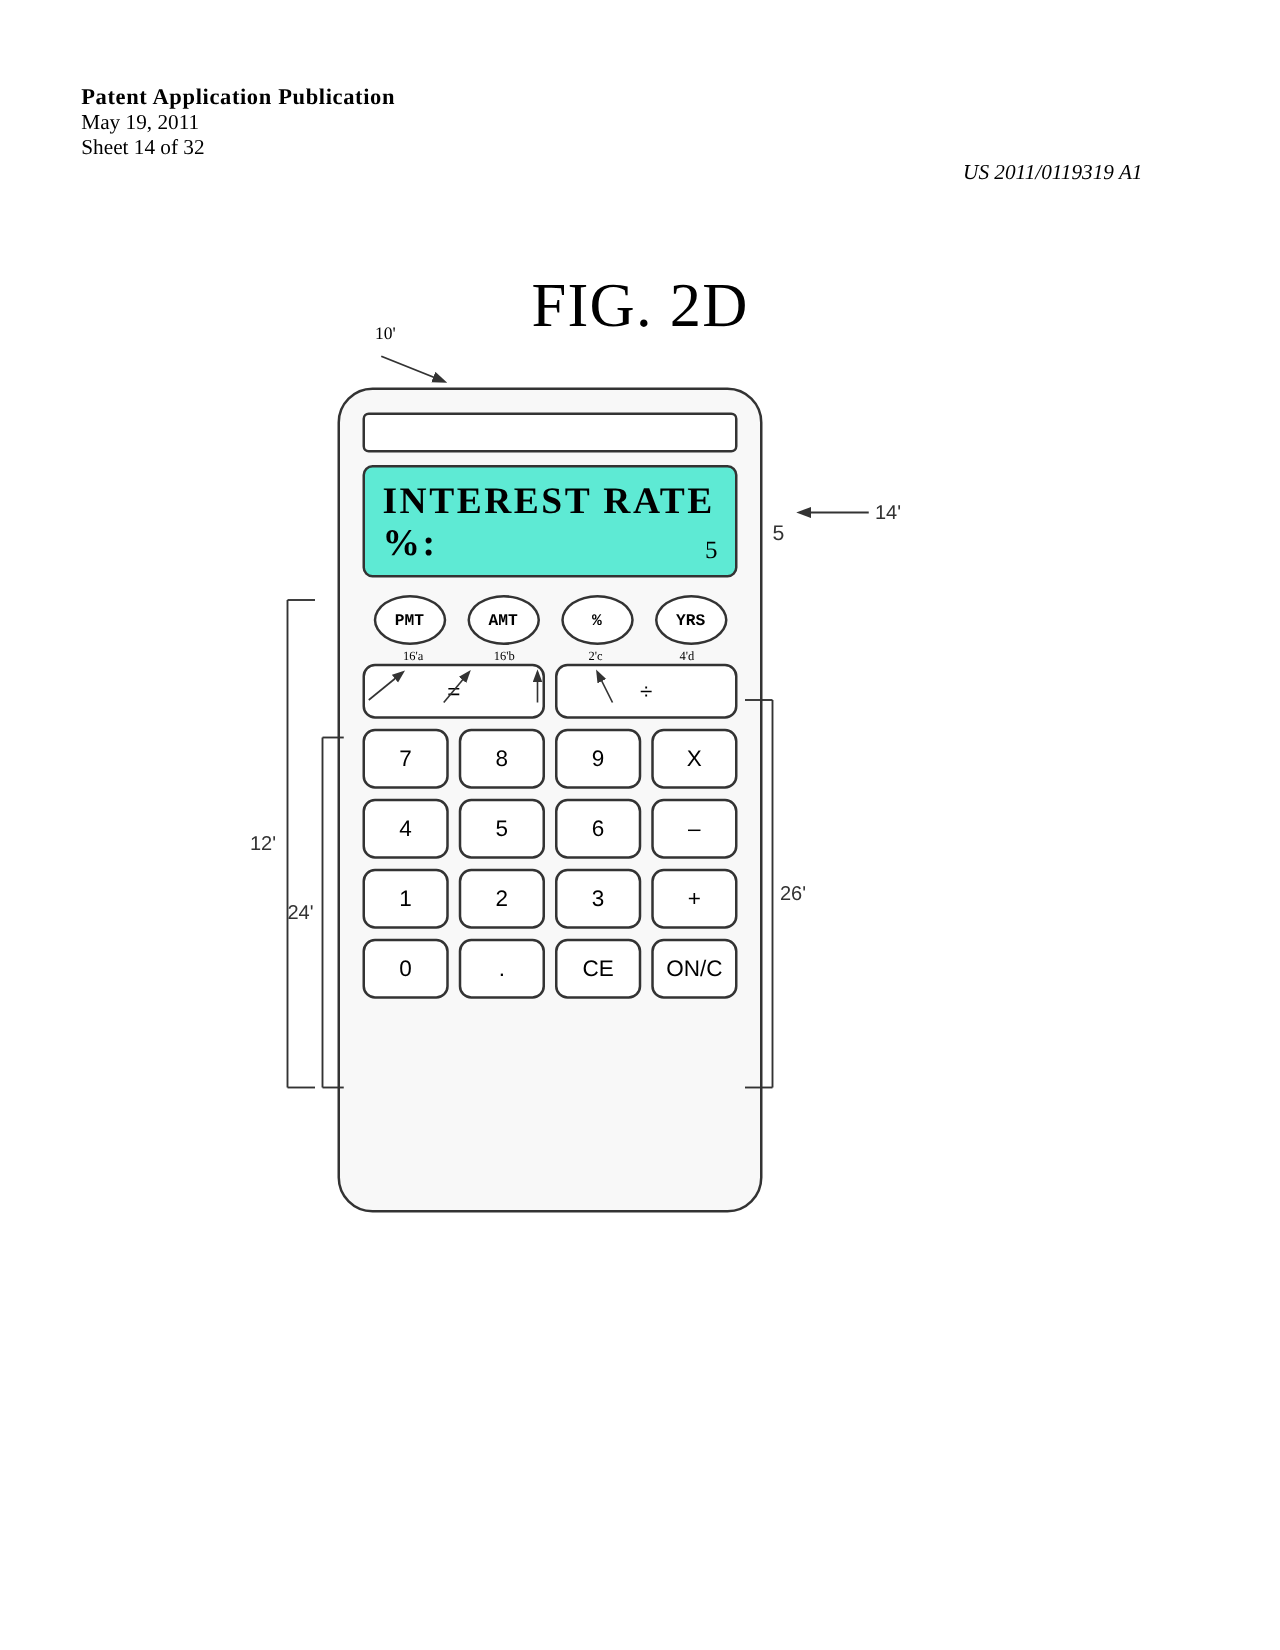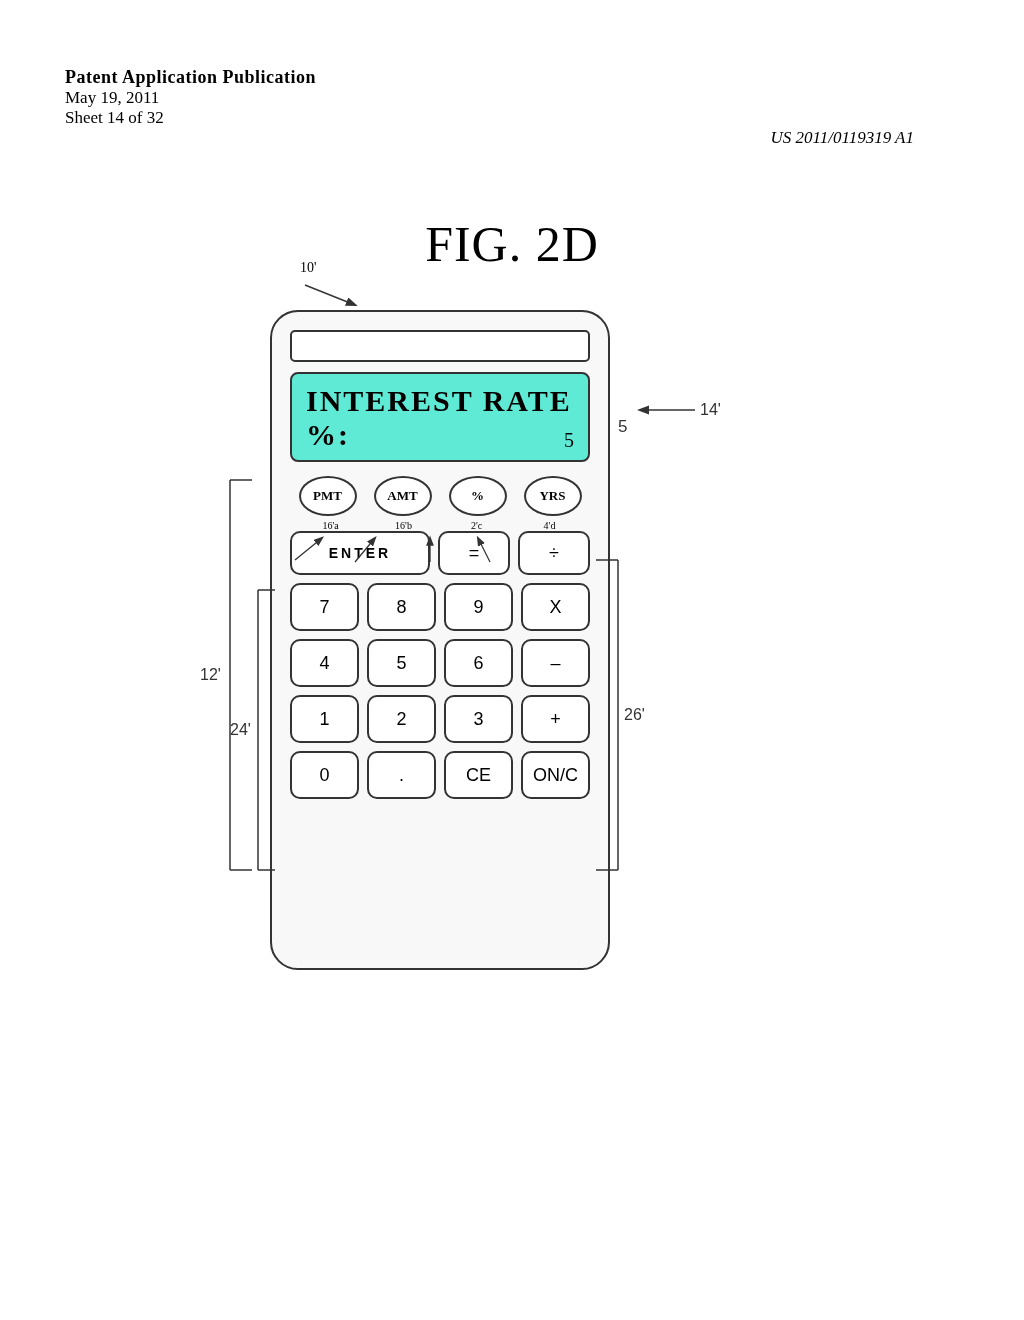--- a/index.html
+++ b/index.html
@@ -118,21 +118,21 @@
       width: 58px;
       height: 40px;
       border: 2px solid #333;
       border-radius: 50%;
       background: #fff;
       display: flex;
       align-items: center;
       justify-content: center;
       font-size: 13px;
       font-weight: bold;
-      font-family: Liberation Serif, serif;
+      font-family: Liberation Mono, monospace;
       cursor: pointer;
       position: relative;
     }
 
     
     .func-labels {
       display: flex;
       justify-content: space-around;
       padding: 0 4px;
     }
@@ -259,21 +259,20 @@
     </div>
 
     <div class="func-labels">
       <span class="func-label-text">16'a</span>
       <span class="func-label-text">16'b</span>
       <span class="func-label-text">2'c</span>
       <span class="func-label-text">4'd</span>
     </div>
 
     <div class="op-row">
-      <div class="enter-key">ENTER</div>
       <div class="op-key">=</div>
       <div class="op-key">÷</div>
     </div>
 
     <div class="num-grid">
       <div class="num-key">7</div>
       <div class="num-key">8</div>
       <div class="num-key">9</div>
       <div class="num-key">X</div>
       <div class="num-key">4</div>

